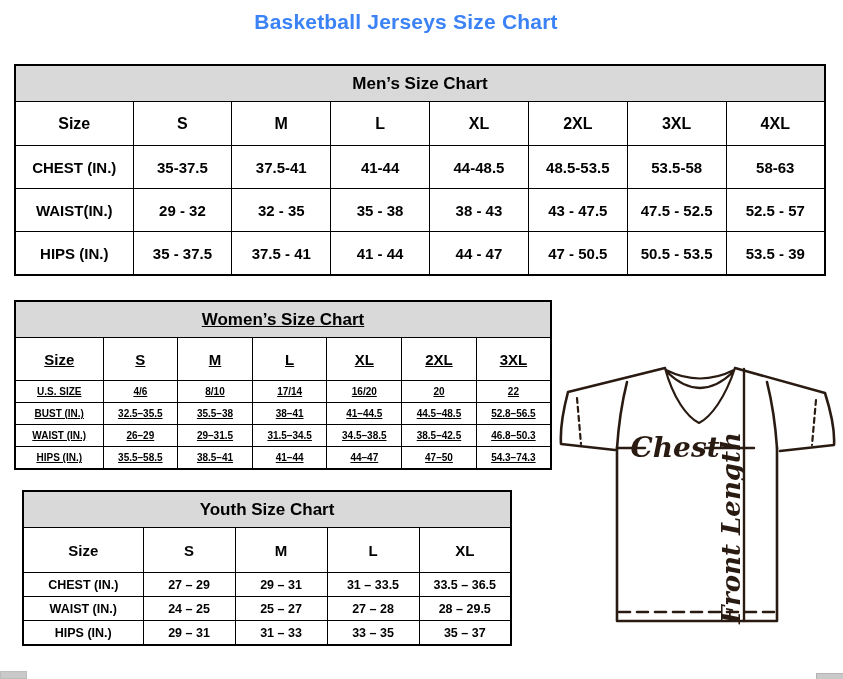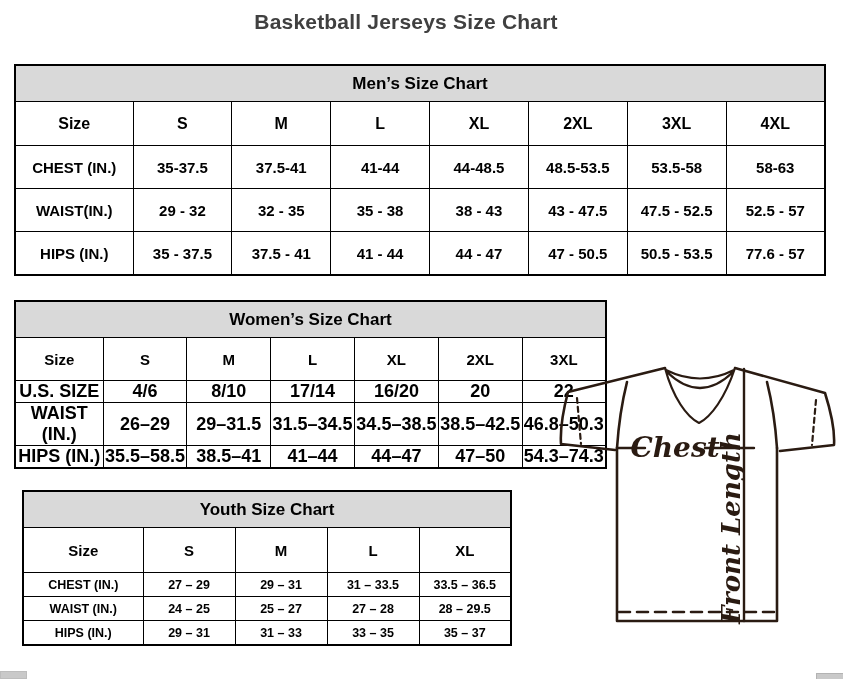--- a/index.html
+++ b/index.html
@@ -7,44 +7,44 @@
     --border:#000000;
     --jersey:#2a1b12;
   }
   html,body{margin:0;padding:0;background:#ffffff;}
   body{font-family:"Liberation Sans",sans-serif;}
   #stage{
     position:relative;width:843px;height:679px;background:#ffffff;overflow:hidden;
   }
   .page-title{
     position:absolute;left:0;top:10px;width:812px;text-align:center;
-    font-size:21px;font-weight:bold;color:#404040;letter-spacing:.2px;
+    font-size:21px;font-weight:bold;color:#3b82f6;letter-spacing:.2px;
   }
   table.size-table{
     position:absolute;border-collapse:collapse;table-layout:fixed;
     border:2px solid var(--border);color:#000;
   }
   table.size-table th,table.size-table td{
     border:1px solid var(--border);text-align:center;vertical-align:middle;
     font-weight:bold;padding:0;
   }
   table.size-table tr.band th{
     background:var(--header-fill);font-size:17px;
   }
   
   table.men{left:14px;top:64px;width:812px;}
   table.men tr.band th{height:35px;}
   table.men tr.size-row th{height:43px;font-size:16px;}
   table.men tr.data-row th,table.men tr.data-row td{height:42px;font-size:15px;}
   table.men col.label-col{width:118px;}
   
-  table.women{left:14px;top:300px;width:593px;}
+  table.women{left:14px;top:300px;width:538px;text-decoration:underline;}
   table.women tr.band th{height:35px;}
   table.women tr.size-row th{height:42px;font-size:15px;}
-  table.women tr.data-row th,table.women tr.data-row td{height:21px;font-size:18px;}
+  table.women tr.data-row th,table.women tr.data-row td{height:21px;font-size:10px;}
   table.women col.label-col{width:88px;}
   
   table.youth{left:22px;top:490px;width:490px;}
   table.youth tr.band th{height:35px;}
   table.youth tr.size-row th{height:44px;font-size:15px;}
   table.youth tr.data-row th,table.youth tr.data-row td{height:23px;font-size:12.5px;}
   table.youth col.label-col{width:120px;}
 
   .jersey-wrap{position:absolute;left:555px;top:360px;width:288px;height:270px;}
   .jersey-wrap svg{display:block;}
@@ -109,21 +109,21 @@
           <td>52.5 - 57</td>
         </tr>
         <tr class="data-row">
           <th>HIPS (IN.)</th>
           <td>35 - 37.5</td>
           <td>37.5 - 41</td>
           <td>41 - 44</td>
           <td>44 - 47</td>
           <td>47 - 50.5</td>
           <td>50.5 - 53.5</td>
-          <td>77.6 - 57</td>
+          <td>53.5 - 39</td>
         </tr>
       </tbody>
     </table>
 
   <table class="size-table women">
       <colgroup>
         <col class="label-col">
         <col class="data-col">
         <col class="data-col">
         <col class="data-col">
@@ -147,20 +147,29 @@
         <tr class="data-row">
           <th>U.S. SIZE</th>
           <td>4/6</td>
           <td>8/10</td>
           <td>17/14</td>
           <td>16/20</td>
           <td>20</td>
           <td>22</td>
         </tr>
         <tr class="data-row">
+          <th>BUST (IN.)</th>
+          <td>32.5–35.5</td>
+          <td>35.5–38</td>
+          <td>38–41</td>
+          <td>41–44.5</td>
+          <td>44.5–48.5</td>
+          <td>52.8–56.5</td>
+        </tr>
+        <tr class="data-row">
           <th>WAIST (IN.)</th>
           <td>26–29</td>
           <td>29–31.5</td>
           <td>31.5–34.5</td>
           <td>34.5–38.5</td>
           <td>38.5–42.5</td>
           <td>46.8–50.3</td>
         </tr>
         <tr class="data-row">
           <th>HIPS (IN.)</th>

